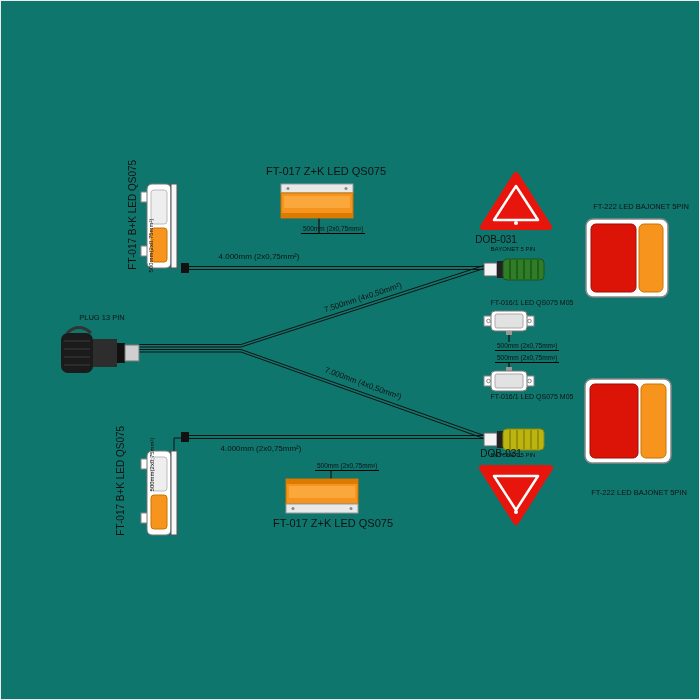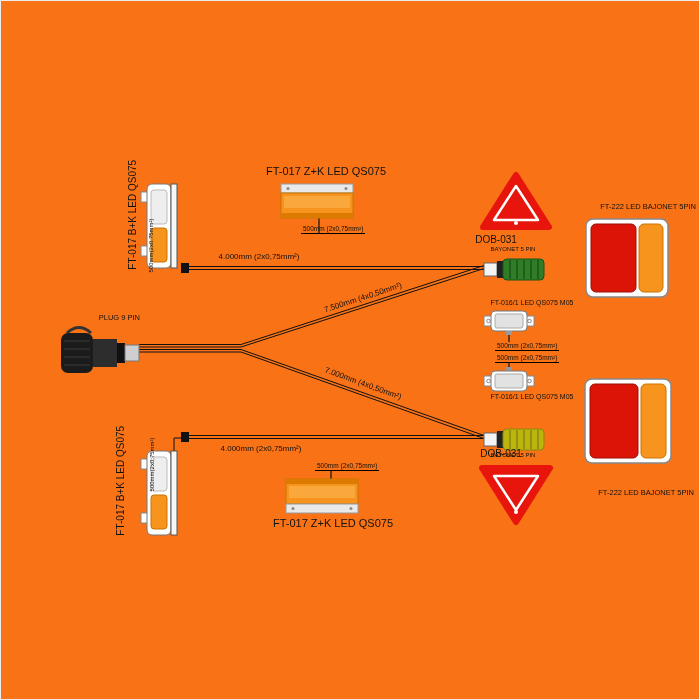--- a/index.html
+++ b/index.html
@@ -1,26 +1,26 @@
 <!DOCTYPE html>
 <html><head>
 <meta charset="utf-8">
 <style>
   * { margin:0; padding:0; box-sizing:border-box; }
   html,body { background:#fff; font-family:"Liberation Sans", sans-serif; }
-  .canvas { position:relative; width:700px; height:700px; background:#f97316; border:1px solid #ececec; overflow:hidden; }
+  .canvas { position:relative; width:700px; height:700px; background:#0f766e; border:1px solid #ececec; overflow:hidden; }
   .art { position:absolute; left:0; top:0; }
   .lbl { position:absolute; color:#111; white-space:nowrap; line-height:1.15; }
   .center { text-align:center; }
   .v   { transform:rotate(-90deg); }
   .t11 { font-size:11px; }
   .t10 { font-size:10px; }
   .t9  { font-size:10px; }
   .t8  { font-size:8px; }
-  .t75 { font-size:7.5px;text-align:right; }
+  .t75 { font-size:7.5px; }
   .t7  { font-size:7px; }
   .t6  { font-size:6px; }
   .cable { font-size:6.5px; border-bottom:1px solid #000; padding:0 2px 1px 2px; }
 </style>
 </head>
 <body>
 
 <div class="canvas">
 
   <svg class="art" width="700" height="700" viewBox="0 0 700 700">
@@ -178,21 +178,21 @@
   <div class="lbl cable" style="left:300px; top:224px;">500mm (2x0,75mm²)</div>
 
   <div class="lbl t9 center" style="left:460px; top:233px; width:70px;">DOB-031</div>
 
   <div class="lbl t75 center" style="left:585px; top:202px; width:110px;">FT-222 LED BAJONET 5PIN</div>
 
   <div class="lbl t6 center" style="left:477px; top:245px; width:70px;">BAYONET 5 PIN</div>
 
   <div class="lbl t8 center" style="left:193px; top:251px; width:130px;">4.000mm  (2x0,75mm²)</div>
 
-  <div class="lbl t75 center" style="left:63px; top:313px; width:76px;">PLUG 9 PIN</div>
+  <div class="lbl t75 center" style="left:63px; top:313px; width:76px;">PLUG 13 PIN</div>
 
   <div class="lbl t8 center" style="left:302px; top:292px; width:120px; transform:rotate(-18deg);">7.500mm  (4x0,50mm²)</div>
   <div class="lbl t8 center" style="left:302px; top:378px; width:120px; transform:rotate(20deg);">7.000mm  (4x0,50mm²)</div>
 
   <div class="lbl t7 center" style="left:486px; top:298px; width:90px;">FT-016/1 LED QS075 M05</div>
   <div class="lbl cable" style="left:494px; top:341px;">500mm (2x0,75mm²)</div>
 
   <div class="lbl cable" style="left:494px; top:353px;">500mm (2x0,75mm²)</div>
   <div class="lbl t7 center" style="left:486px; top:392px; width:90px;">FT-016/1 LED QS075 M05</div>
 

